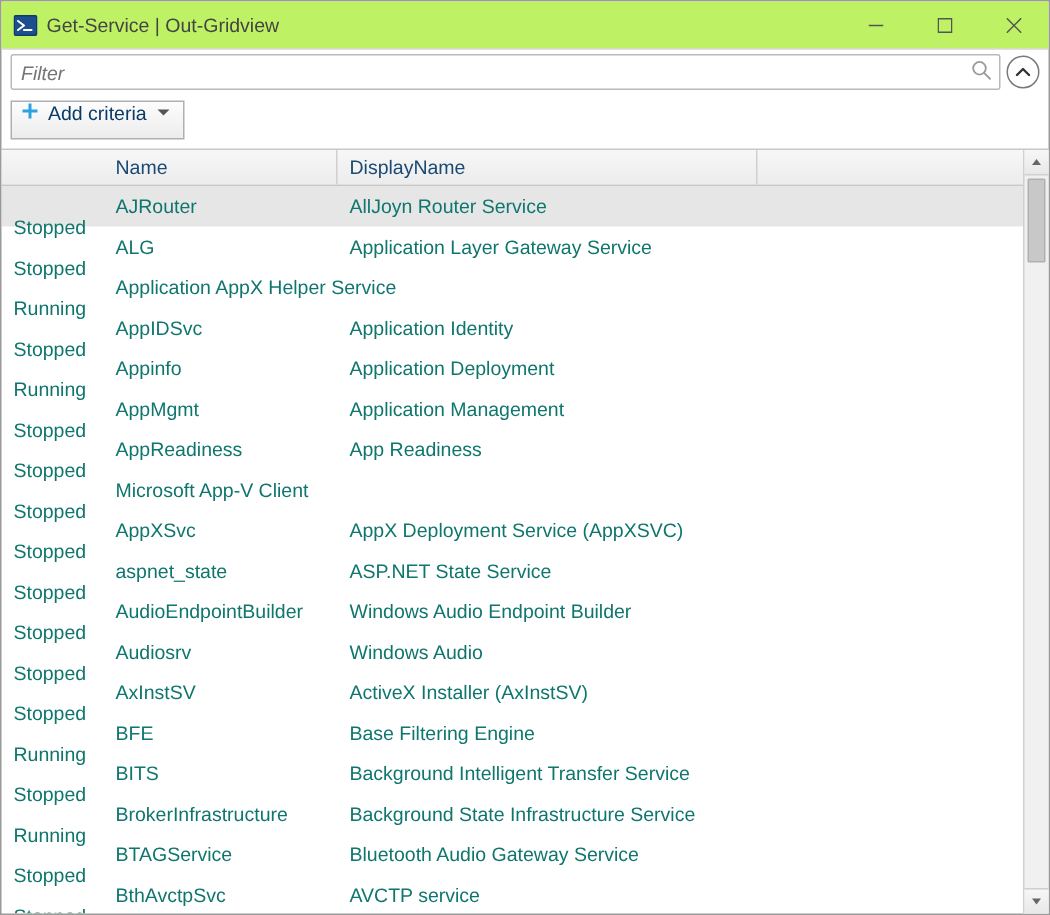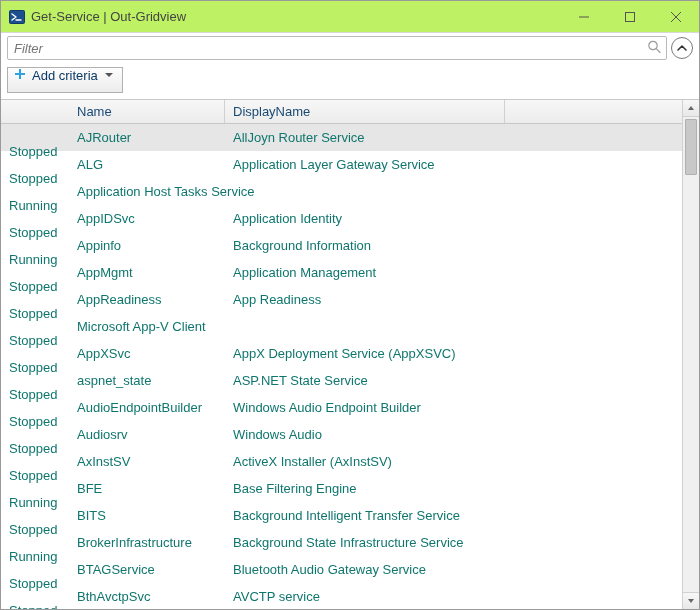--- a/index.html
+++ b/index.html
@@ -262,31 +262,31 @@
             <div class="cell col-name">AJRouter</div>
             <div class="cell col-display">AllJoyn Router Service</div>
           </div>
           <div class="row">
             <div class="cell col-status">Stopped</div>
             <div class="cell col-name">ALG</div>
             <div class="cell col-display">Application Layer Gateway Service</div>
           </div>
           <div class="row">
             <div class="cell col-status">Running</div>
-            <div class="cell col-display">Application Host Tasks Service</div>
+            <div class="cell col-display">Application AppX Helper Service</div>
           </div>
           <div class="row">
             <div class="cell col-status">Stopped</div>
             <div class="cell col-name">AppIDSvc</div>
             <div class="cell col-display">Application Identity</div>
           </div>
           <div class="row">
             <div class="cell col-status">Running</div>
             <div class="cell col-name">Appinfo</div>
-            <div class="cell col-display">Background Information</div>
+            <div class="cell col-display">Application Deployment</div>
           </div>
           <div class="row">
             <div class="cell col-status">Stopped</div>
             <div class="cell col-name">AppMgmt</div>
             <div class="cell col-display">Application Management</div>
           </div>
           <div class="row">
             <div class="cell col-status">Stopped</div>
             <div class="cell col-name">AppReadiness</div>
             <div class="cell col-display">App Readiness</div>

